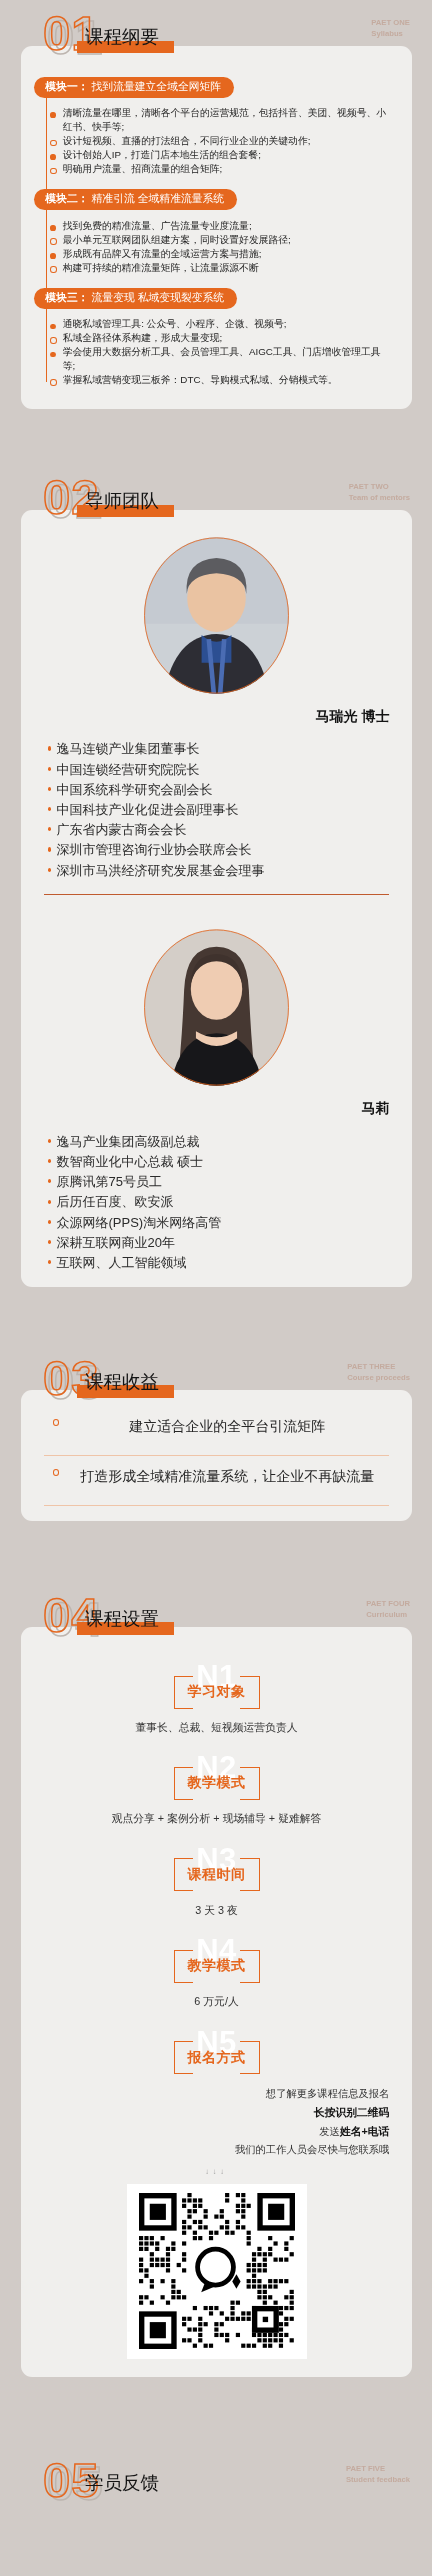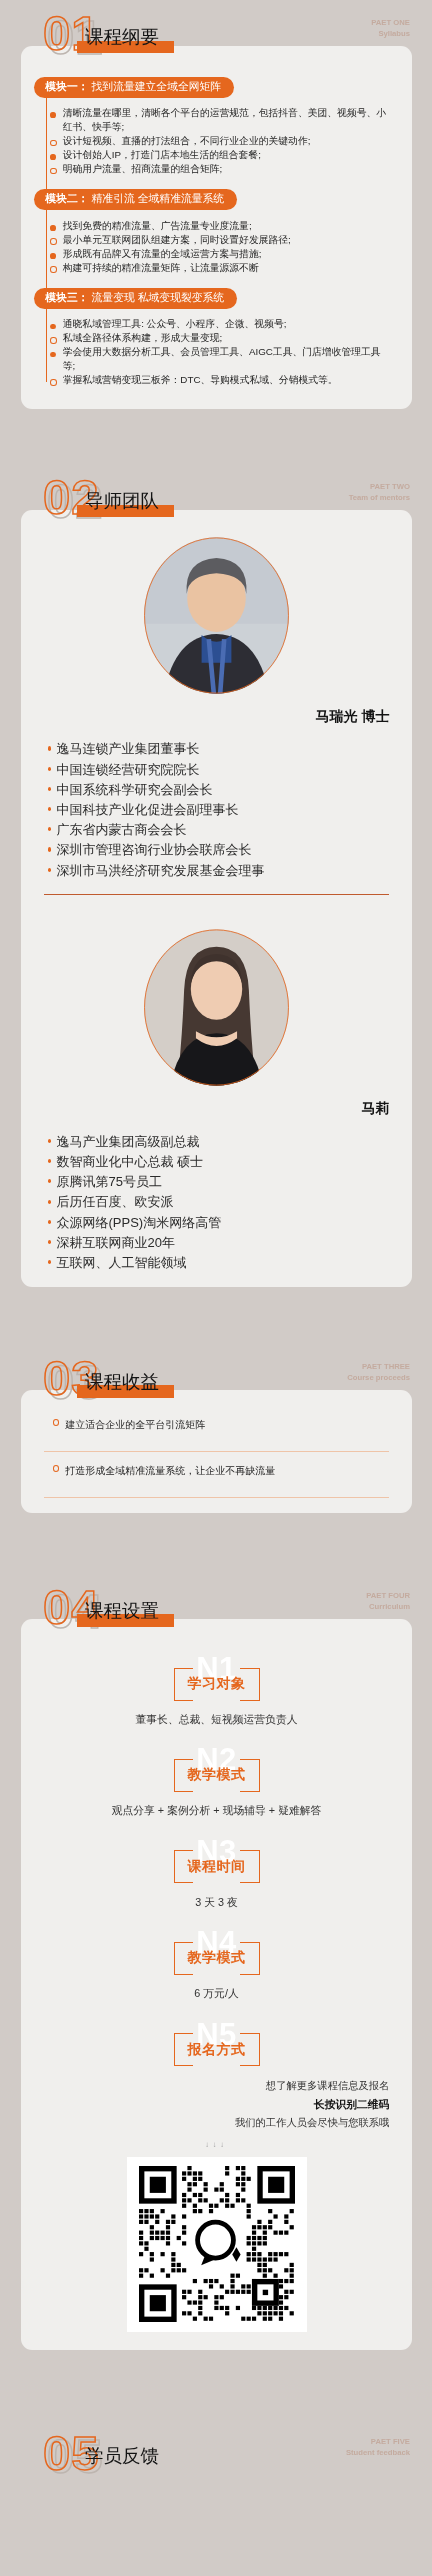--- a/index.html
+++ b/index.html
@@ -12,21 +12,21 @@
 
   
   .sec-head{position:relative;height:61px;padding-top:12.4px;z-index:3;margin-bottom:-15.5px;}
   .bignum{position:absolute;left:43px;top:9.3px;font-size:49px;line-height:1;font-weight:800;
           color:transparent;-webkit-text-stroke:1.5px var(--accent);letter-spacing:1px;z-index:2;}
   .bignum-shadow{position:absolute;left:47px;top:13px;font-size:49px;line-height:1;font-weight:800;
           color:transparent;-webkit-text-stroke:1.5px #BDB5AF;letter-spacing:1px;z-index:1;}
   .sec-title-wrap{position:absolute;left:83px;top:24px;z-index:2;}
   .sec-title{position:relative;font-size:18.5px;font-weight:400;color:#141414;z-index:2;padding:0 2.1px;}
   .sec-bar{position:absolute;left:-6.2px;right:-12.4px;bottom:-4.1px;height:12.4px;background:var(--accent);z-index:1;}
-  .paet{position:absolute;right:23px;top:16.5px;text-align:right;color:var(--paet);
+  .paet{position:absolute;right:23px;top:16.5px;text-align:left;color:var(--paet);
         font-size:7.7px;font-weight:700;line-height:11.3px;z-index:2;}
 
   
   .card{background:var(--card);border-radius:11px;margin:0 20.6px;position:relative;}
 
   
   .card-syllabus{padding:31px 23px 21.6px 0;}
   .mod-line{position:absolute;left:25px;top:33px;bottom:27px;width:1.5px;background:var(--accent);z-index:0;}
   .module{margin-left:13.4px;margin-bottom:13.4px;position:relative;z-index:1;}
   .module:last-child{margin-bottom:0;}
@@ -44,22 +44,22 @@
   .card-mentors{padding:26px 23px 10.3px;}
   .portrait{display:block;margin:0 auto 13.4px;}
   .mentor-name{text-align:right;font-size:14px;font-weight:800;color:#141414;margin-bottom:16.5px;}
   .mlist{list-style:none;padding-left:4.1px;}
   .mlist li{position:relative;padding-left:8.8px;font-size:13px;line-height:13px;color:#2b2b2b;margin-bottom:7.2px;}
   .mlist li::before{content:"";position:absolute;left:0;top:4.1px;width:3.6px;height:4.1px;border-radius:50%;background:var(--accent);}
   .mentor-divider{height:1px;background:var(--divider);margin:17.5px 0 33px;border:none;}
 
   
   .card-gains{padding:21.6px 23px 14.4px;}
-  .gain{position:relative;padding:0 0 19.6px 21.6px;margin-top:11.3px;font-size:10px;color:var(--ink);
-        border-bottom:0.5px solid var(--soft-line);}
+  .gain{position:relative;padding:0 0 19.6px 21.6px;margin-top:11.3px;font-size:14px;color:var(--ink);
+        border-bottom:0.5px solid var(--soft-line);text-align:center;}
   .gain:first-child{margin-top:6.2px;}
   .gain:last-child{border-bottom:0.5px solid var(--soft-line);}
   .gain::before{content:"";position:absolute;left:9.3px;top:1.5px;width:4.6px;height:5.2px;border-radius:50%;border:1px solid var(--accent);}
 
   
   .card-setup{padding:34px 23px 18.5px;}
   .nblock{position:relative;width:86px;height:33px;margin:32px auto 0;}
   .nblock.first{margin-top:14.4px;}
   .nnum{position:absolute;left:50%;transform:translateX(-50%);top:-16.5px;font-size:31px;font-weight:800;
         color:#fff;z-index:1;letter-spacing:0.5px;}
@@ -251,20 +251,21 @@
         <div class="ndesc">6 万元/人</div>
         <div class="nblock">
           <div class="nnum">N5</div>
           <div class="bframe"></div>
           <div class="blabel">报名方式</div>
         </div>
       </div>
     <div class="enroll">
         <div class="eline"><span>想了解更多课程信息及报名</span></div>
         <div class="eline"><span class="eb">长按识别二维码</span></div>
+        <div class="eline"><span>发送</span><span class="eb">姓名+电话</span></div>
         <div class="eline"><span>我们的工作人员会尽快与您联系哦</span></div>
       </div>
     <div class="arrows">↓↓↓</div>
     <div class="qrbox">
       <svg id="qr" width="156" height="156" viewBox="0 0 261 261">
           <rect width="261" height="261" fill="#fff"></rect>
           <rect x="81" y="0" width="7" height="7" fill="#000"></rect>
           <rect x="144" y="0" width="7" height="7" fill="#000"></rect>
           <rect x="162" y="0" width="7" height="7" fill="#000"></rect>
           <rect x="171" y="0" width="7" height="7" fill="#000"></rect>

